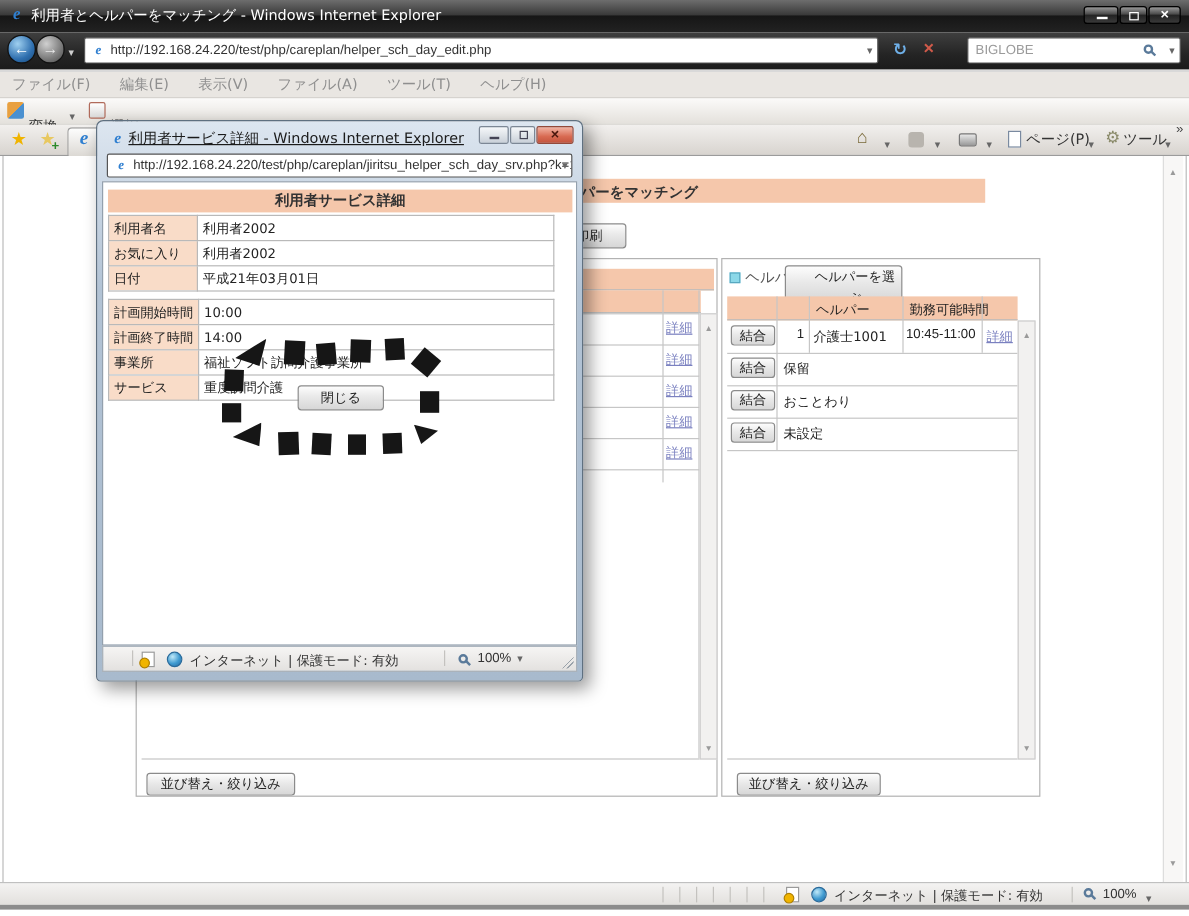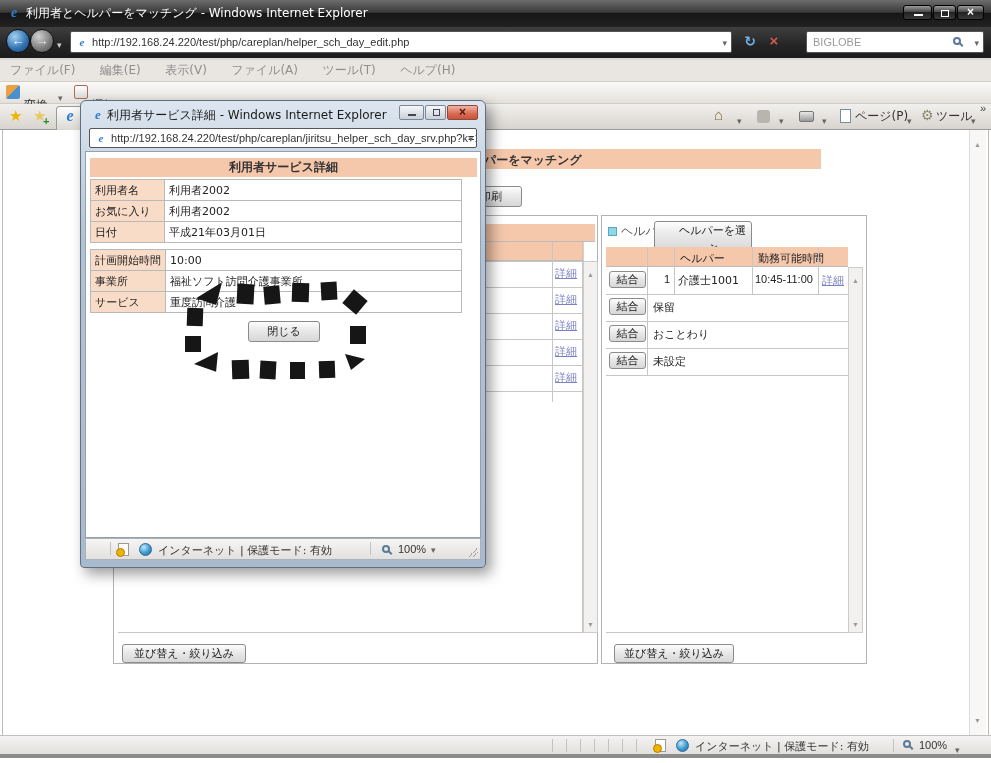--- a/index.html
+++ b/index.html
@@ -263,21 +263,21 @@
 
   <div class="abs" style="left:966px; top:0; width:17px; height:605px; background:#f8f7f6; border-left:1px solid #ddd;">
     <span class="abs sup" style="left:4px; top:3px;"></span>
     <span class="abs sdown" style="left:4px; bottom:8px;"></span>
   </div>
 </div>
 
 <div class="abs" id="dialog">
 
   <span class="abs e-icon" style="left:10px; top:6px; font-size:13px;">e</span>
-  <span class="abs jp" style="left:26px; top:6px; font-size:12px; color:#1b1b1b; white-space:nowrap;">利用者サービス詳細 - Windows Internet Explorer</span>
+  <span class="abs jp" style="left:26px; top:6px; font-size:12px; color:#1b1b1b; white-space:nowrap;text-decoration:underline;">利用者サービス詳細 - Windows Internet Explorer</span>
   <div class="abs dlgbtn" style="left:318px; top:4px; width:25px;">
       <span class="bar"></span>
     </div>
   <div class="abs dlgbtn" style="left:344px; top:4px; width:21px;">
       <span class="box"></span>
     </div>
   <div class="abs dlgbtn" id="dlgclose" style="left:366px; top:4px; width:31px;"></div>
 
   <div class="abs addrbox" style="left:8px; top:27px; width:388px; height:20px; padding-left:4px; line-height:18px;">
     <span class="e-icon">e</span>
@@ -305,20 +305,24 @@
       <td>平成21年03月01日</td>
     </tr>
   </tbody>
     </table>
 
   <table class="dtable abs jp" style="left:4px; top:97px; width:372px;">
     <tbody>
         <tr>
       <td class="lbl lblcell">計画開始時間</td>
       <td>10:00</td>
+    </tr>
+    <tr>
+      <td class="lbl lblcell">計画終了時間</td>
+      <td>14:00</td>
     </tr>
     <tr>
       <td class="lbl lblcell">事業所</td>
       <td>福祉ソフト訪問介護事業所</td>
     </tr>
     <tr>
       <td class="lbl lblcell">サービス</td>
       <td>重度訪問介護</td>
     </tr>
   </tbody>

